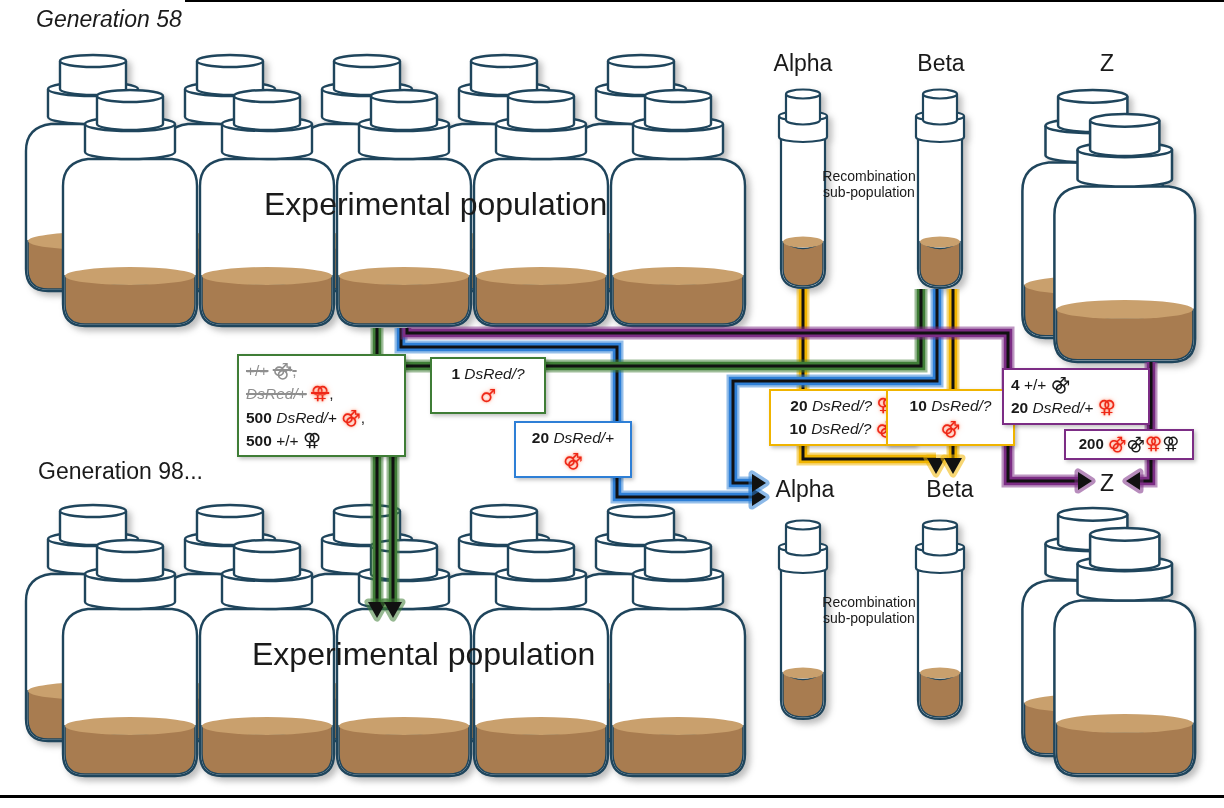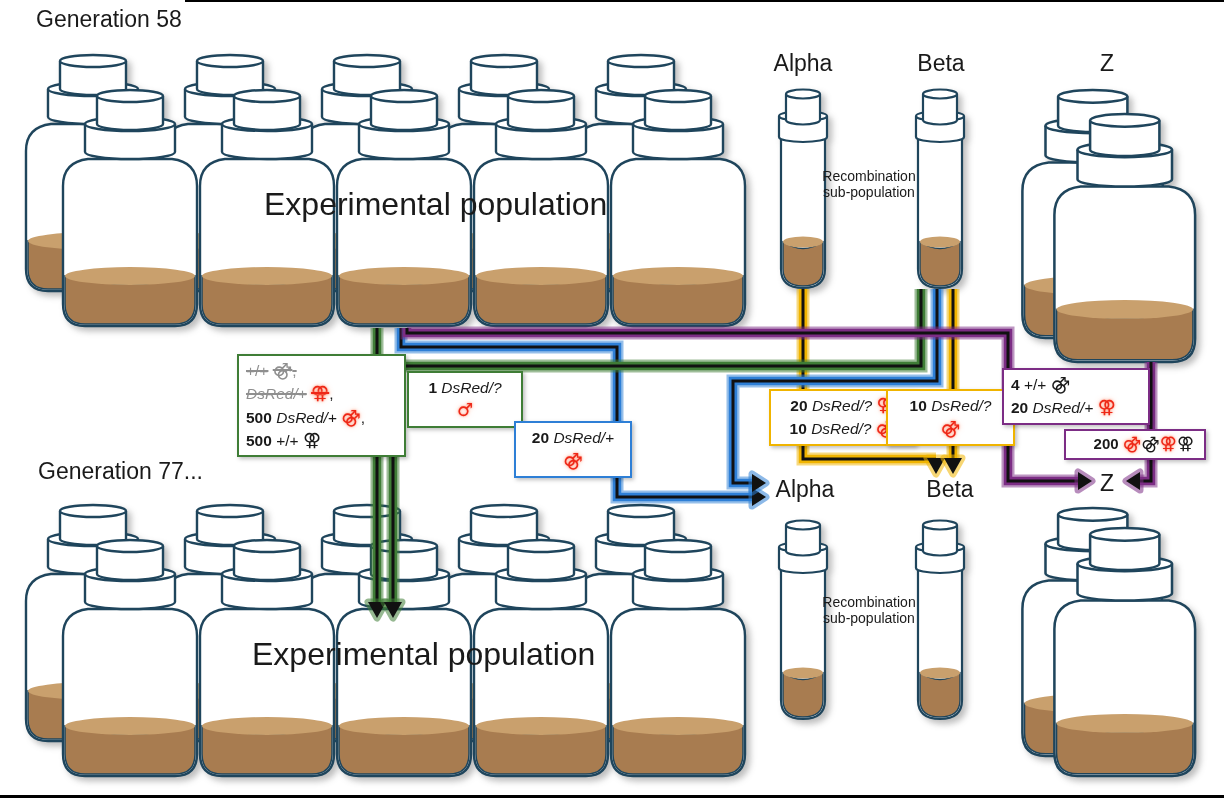--- a/index.html
+++ b/index.html
@@ -165,33 +165,33 @@
 
     <g>
       <path class="glow spurple" d="M1151,362 L1151,481 L1140,481"></path>
       <path class="main spurple" d="M1151,362 L1151,481 L1140,481"></path>
       <path class="core" d="M1151,362 L1151,481 L1140,481"></path>
       <polygon class="hglow spurple" points="1140,472 1140,490 1126,481"></polygon>
       <polygon class="hfill" points="1140,472 1140,490 1126,481"></polygon>
     </g>
   </svg>
 
-  <div class="lbl fs23" style="left:36px;top:6px;">Generation 58</div>
+  <div class="lbl fs23" style="left:36px;top:6px;font-style:italic;">Generation 58</div>
   <div class="lbl fs24 ctr" style="left:264px;top:186px;width:280px;">Experimental population</div>
 
   <div class="lbl fs23 ctr" style="left:761px;top:50px;width:84px;">Alpha</div>
   <div class="lbl fs23 ctr" style="left:899px;top:50px;width:84px;">Beta</div>
   <div class="lbl fs23 ctr" style="left:1065px;top:50px;width:84px;">Z</div>
 
   <div class="lbl fs22 ctr" style="left:770px;top:168px;width:198px;">
     <div>Recombination</div>
     <div>sub-population</div>
   </div>
 
-  <div class="lbl fs23" style="left:38px;top:458px;">Generation 77...</div>
+  <div class="lbl fs23" style="left:38px;top:458px;">Generation 98...</div>
   <div class="lbl fs24 ctr" style="left:252px;top:636px;width:280px;">Experimental population</div>
 
   <div class="lbl fs23 ctr" style="left:763px;top:476px;width:84px;">Alpha</div>
   <div class="lbl fs23 ctr" style="left:908px;top:476px;width:84px;">Beta</div>
   <div class="lbl fs23 ctr" style="left:1065px;top:470px;width:84px;">Z</div>
 
   <div class="lbl fs22 ctr" style="left:770px;top:594px;width:198px;">
     <div>Recombination</div>
     <div>sub-population</div>
   </div>
@@ -210,21 +210,21 @@
       <span class="it">DsRed/+</span>
       <span class="sym red">⚣</span><span>,</span>
     </div>
     <div class="bl">
       <span class="num">500</span>
       <span>+/+</span>
       <span class="sym ink">⚢</span>
     </div>
   </div>
 
-  <div class="abox green-b ctr" style="left:407px;top:357px;width:98px;margin-top:14px;">
+  <div class="abox green-b ctr" style="left:430px;top:357px;width:98px;">
     <div class="bl">
       <span class="num">1</span>
       <span class="it">DsRed/?</span>
     </div>
     <div class="bl"><span class="sym red">♂</span></div>
   </div>
 
   <div class="abox blue-b ctr" style="left:514px;top:412px;width:100px;">
     <div class="bl">
       <span class="num">20</span>
@@ -261,21 +261,21 @@
       <span>+/+</span>
       <span class="sym ink">⚣</span>
     </div>
     <div class="bl">
       <span class="num">20</span>
       <span class="it">DsRed/+</span>
       <span class="sym red">⚢</span>
     </div>
   </div>
 
-  <div class="abox purple-b ctr" style="left:1064px;top:429px;width:118px;padding:2px 10px;text-align:right;">
+  <div class="abox purple-b ctr" style="left:1064px;top:429px;width:118px;padding:2px 4px;">
     <div class="bl" style="font-size:15px;">
       <span class="num">200</span>
       <span class="sym red" style="font-size:17px;">⚣</span><span class="sym ink" style="font-size:17px;">⚣</span><span class="sym red" style="font-size:17px;">⚢</span><span class="sym ink" style="font-size:17px;">⚢</span>
     </div>
   </div>
 
   <div class="edge" style="left:185px;top:0;width:1039px;height:2px;"></div>
   <div class="edge" style="left:0;top:795px;width:1224px;height:3px;"></div>
 
 </div>

